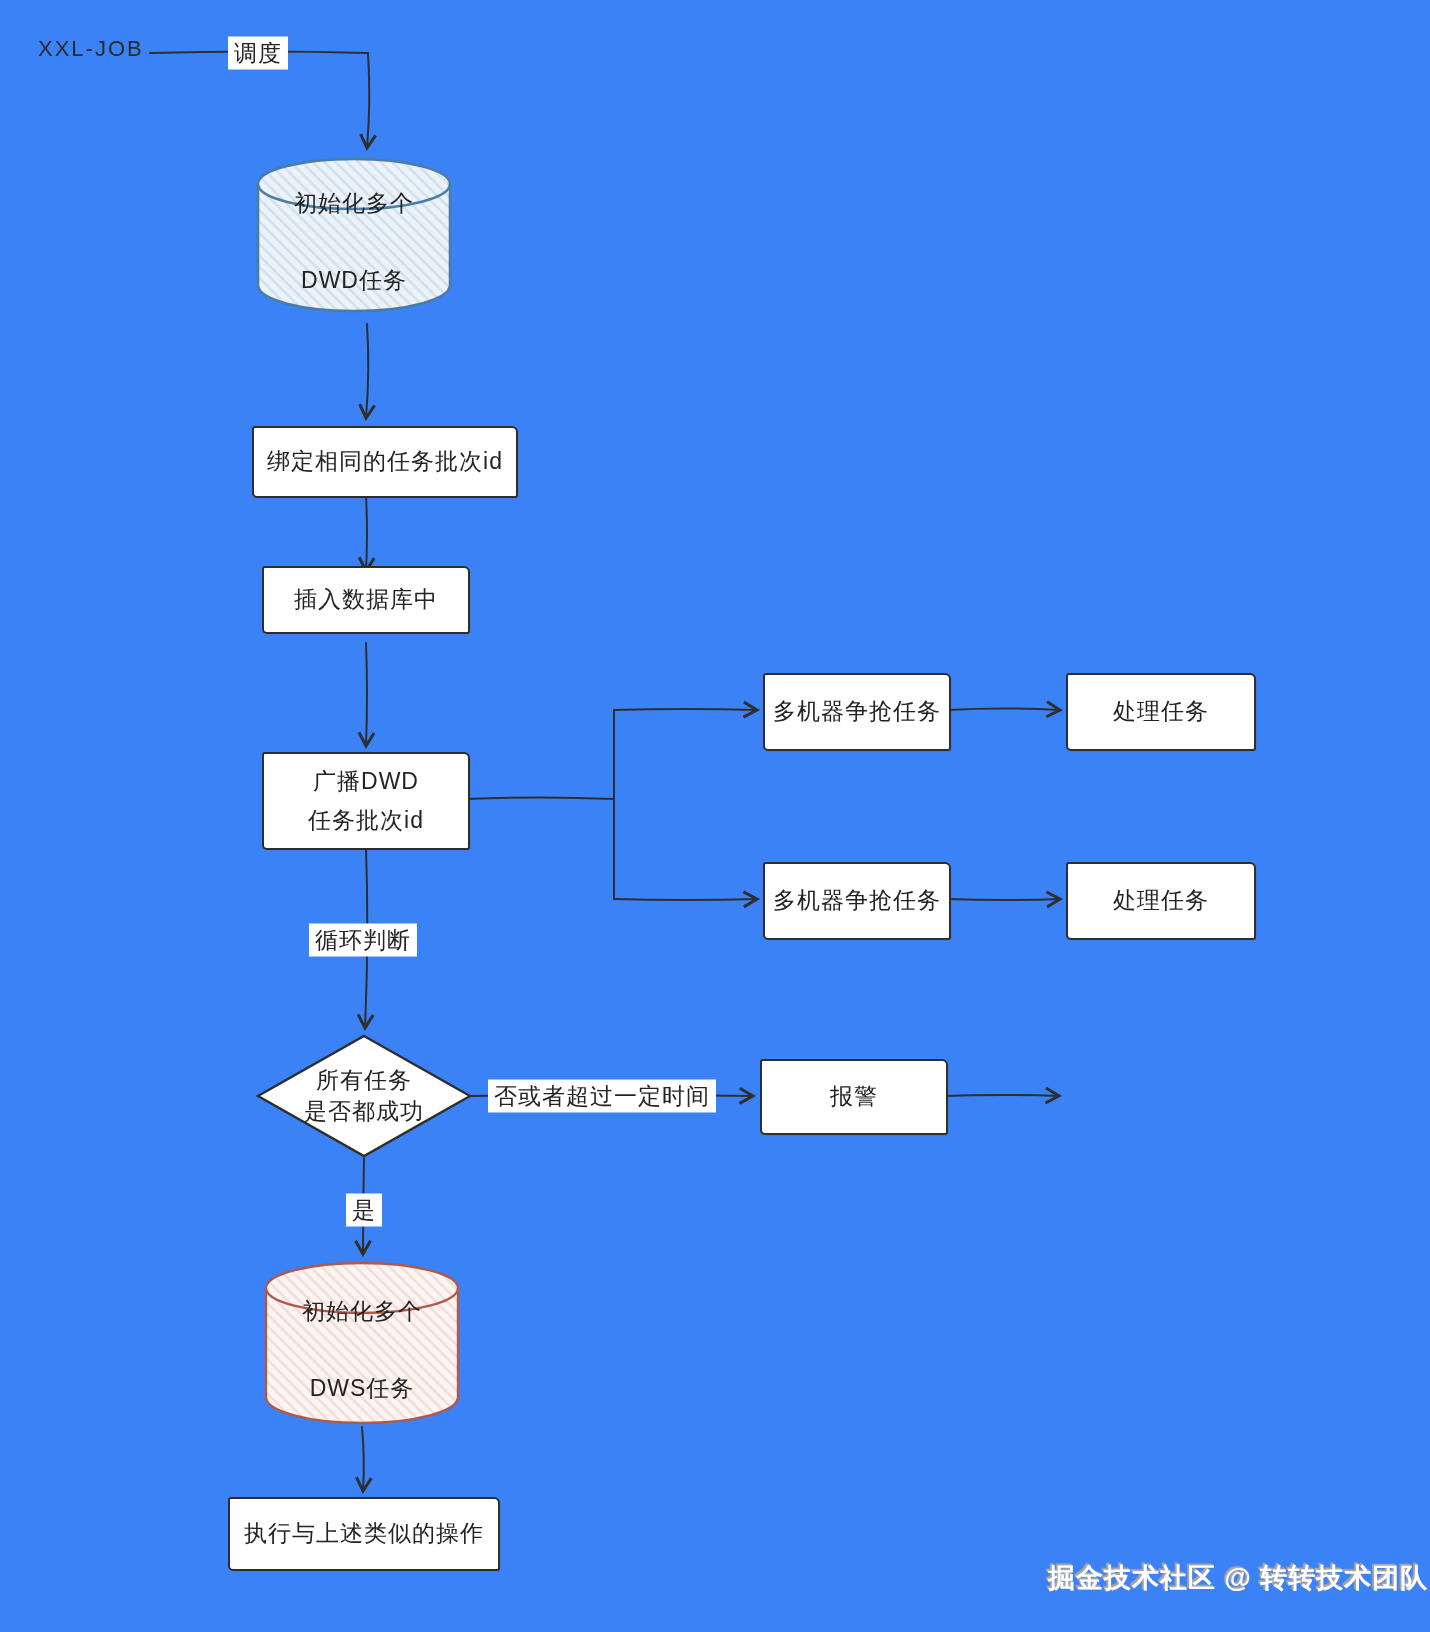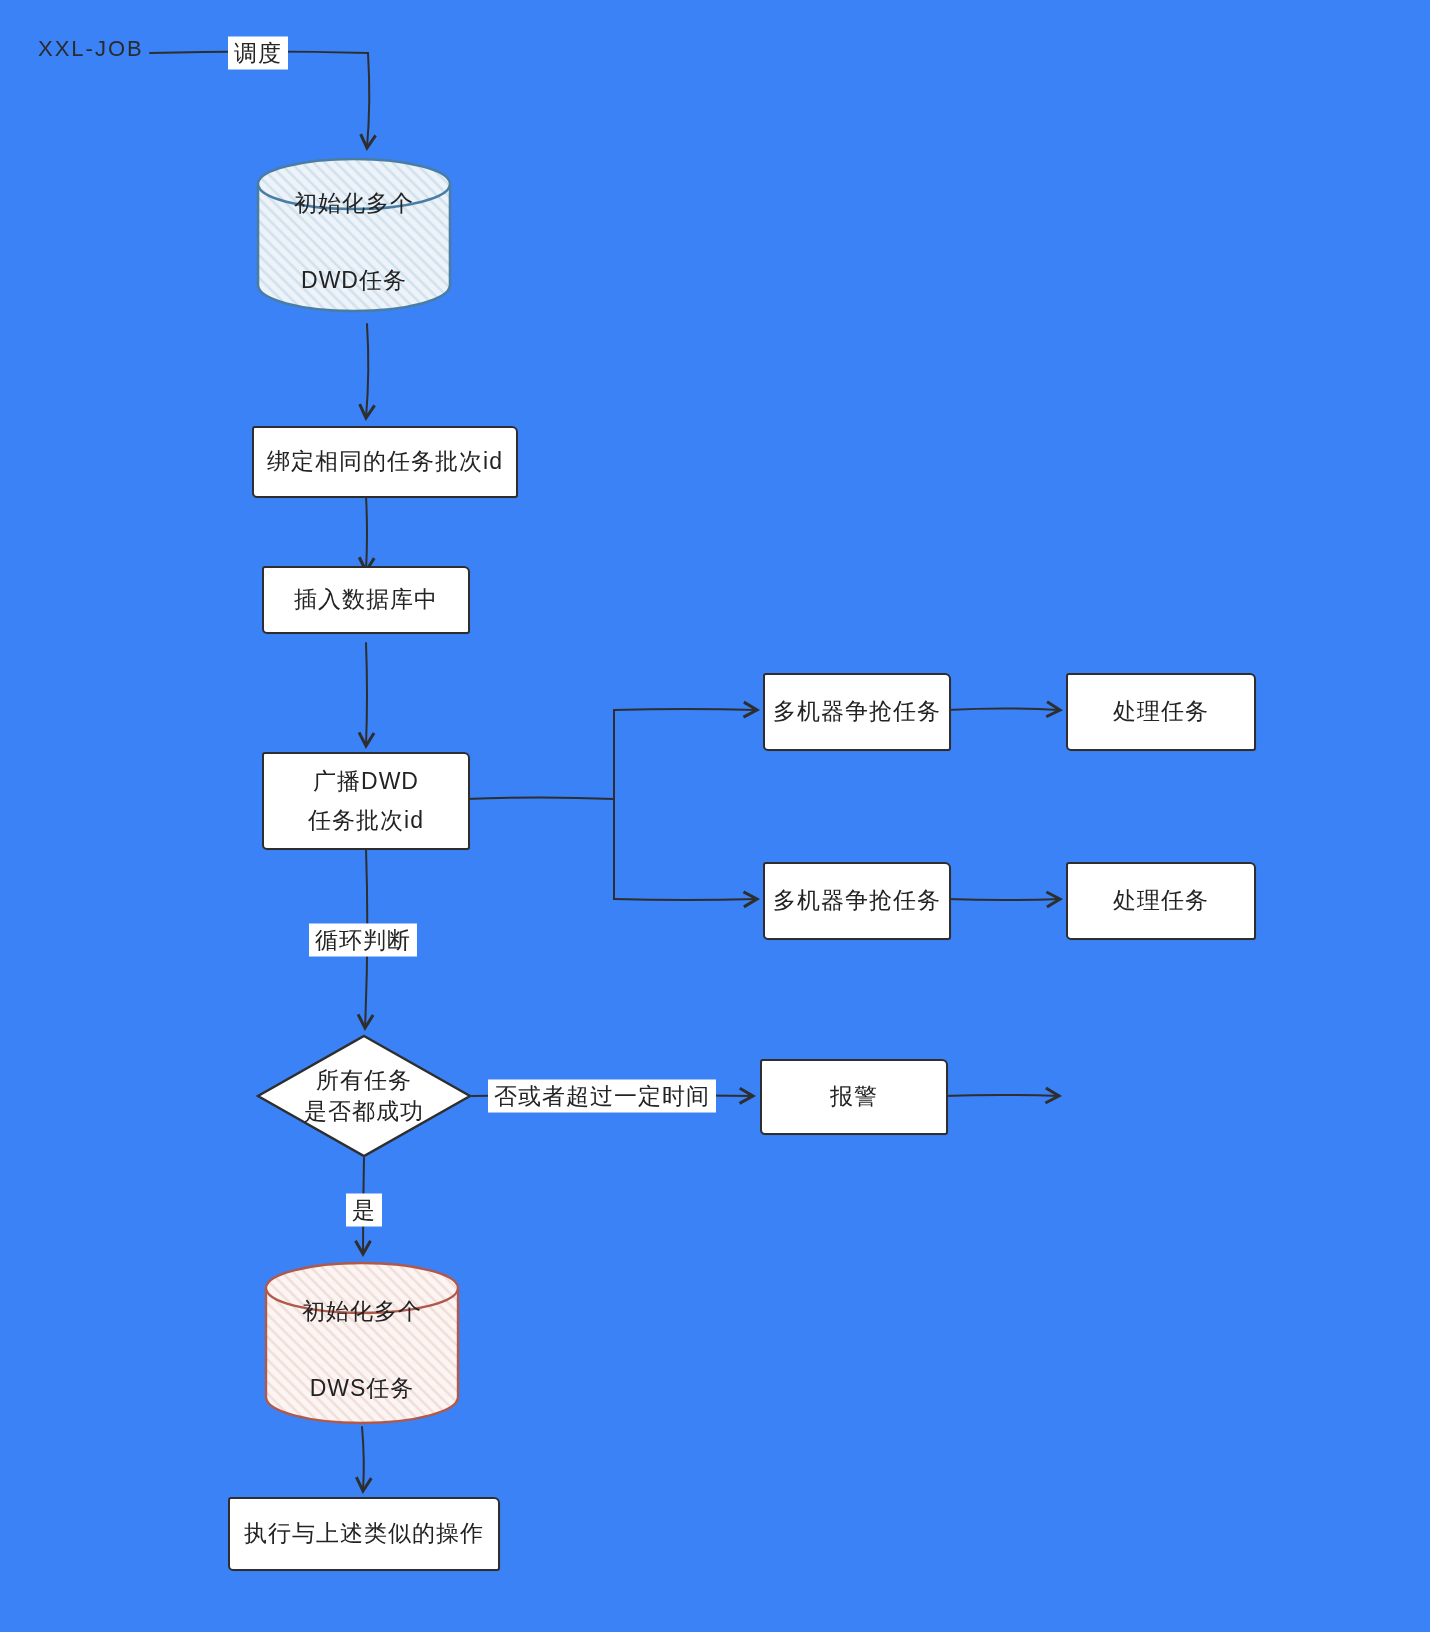--- a/index.html
+++ b/index.html
@@ -200,14 +200,15 @@
     <div class="shape-label cyl-label">
       <span>初始化多个</span>
       <span>DWS任务</span>
     </div>
   </div>
 
   <div class="node rect" style="left:228px; top:1497px; width:268px; height:70px;">
     <span>执行与上述类似的操作</span>
   </div>
 
+  <div class="watermark">掘金技术社区 @ 转转技术团队</div>
 
 </div>
 
 </body></html>

